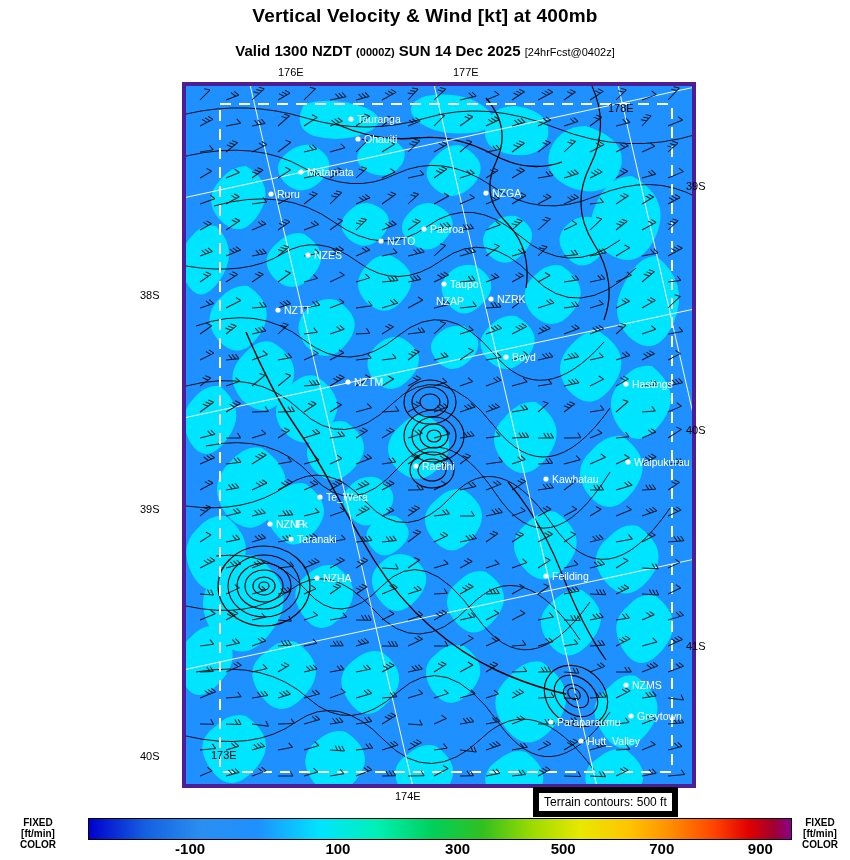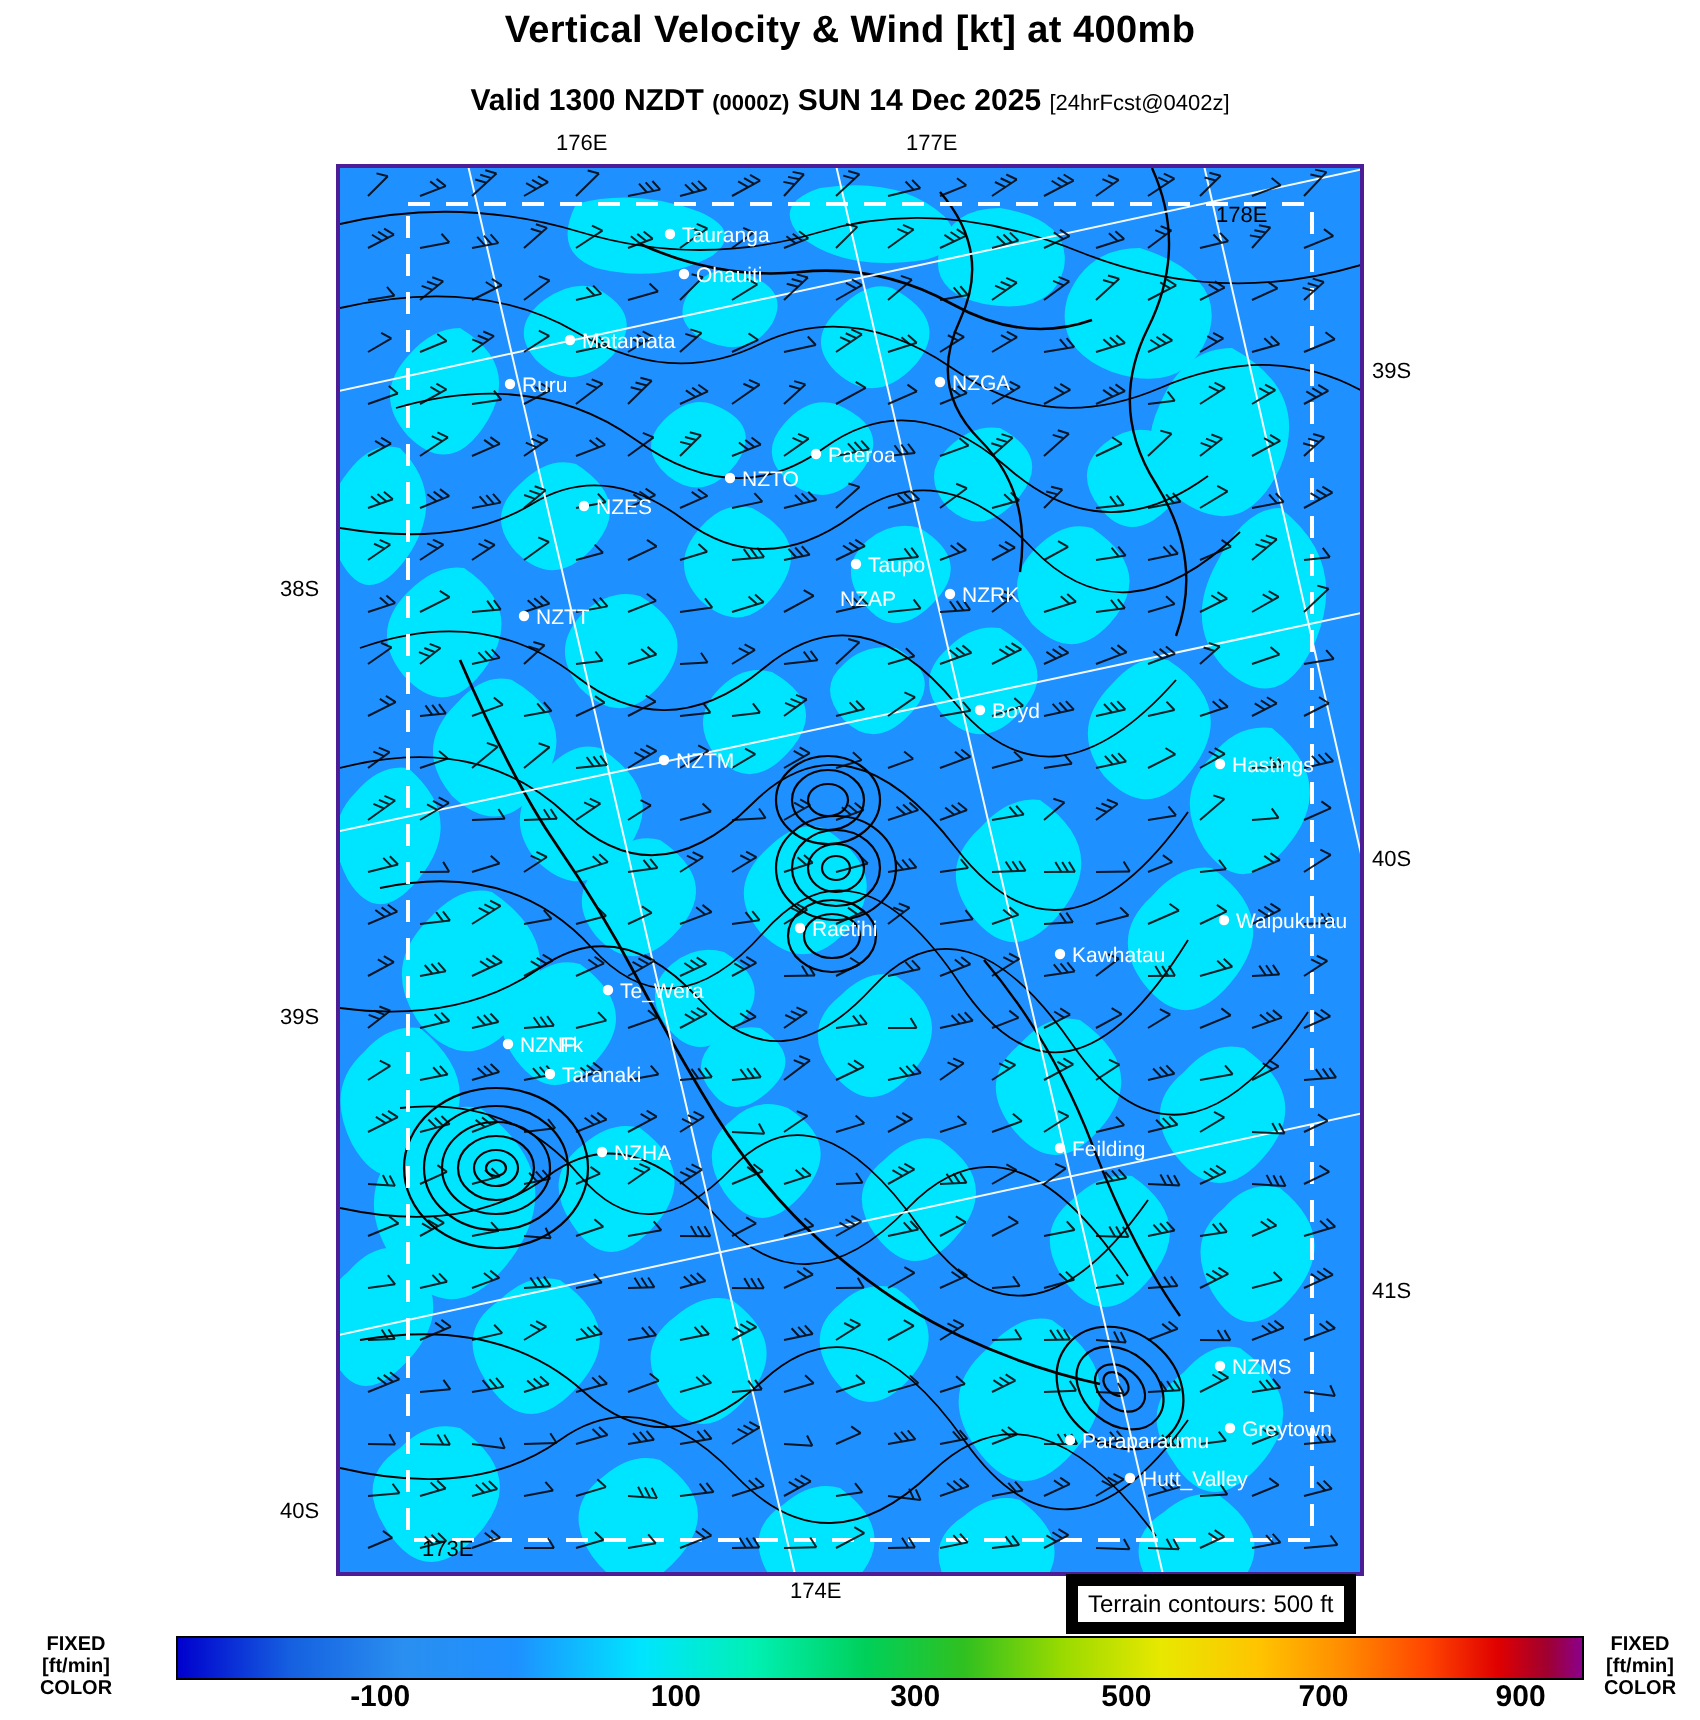--- a/index.html
+++ b/index.html
@@ -14,22 +14,22 @@
   
   #header{width:850px;text-align:center;padding-top:5px;}
   #title{font-size:19px;font-weight:bold;letter-spacing:0.2px;}
   #subtitle{font-size:15px;font-weight:bold;margin-top:15px;}
   #subtitle .small{font-size:11px;font-weight:bold;}
   #subtitle .brk{font-size:11px;font-weight:normal;}
   #model-line{font-size:11px;margin-top:4px;}
 
   
   #map-wrap{position:absolute;left:168px;top:82px;width:514px;height:706px;}
-  #map-frame{position:absolute;left:0;top:0;width:100%;height:100%;
-             border:2px solid #4c1d95;box-sizing:border-box;background:#1e90ff;overflow:hidden;}
+  #map-frame{position:absolute;left:14px;top:0;width:100%;height:100%;
+             border:4px solid #4c1d95;box-sizing:border-box;background:#1e90ff;overflow:hidden;}
   #map-svg{position:absolute;left:0;top:0;}
 
   
   .axlabel{position:absolute;font-size:11px;color:#000;white-space:nowrap;}
 
   
   #cbar-wrap{position:absolute;left:0;top:818px;width:850px;height:42px;}
   #cbar{position:absolute;left:88px;top:0px;width:704px;height:22px;border:1px solid #000;box-sizing:border-box;}
   #cbar-ticks{position:absolute;left:88px;top:22px;width:704px;height:20px;}
   .ctick{position:absolute;font-size:15px;font-weight:bold;transform:translateX(-50%);}
@@ -2790,21 +2790,21 @@
       </g>
     </svg>
   </div>
 
   <div id="lon-top">
       <div class="axlabel" style="left: 110px; top: -16px;">176E</div>
       <div class="axlabel" style="left: 285px; top: -16px;">177E</div>
       <div class="axlabel" style="left: 440px; top: -16px; margin-top: 36px;">178E</div>
     </div>
   <div id="lon-bottom">
-      <div class="axlabel" style="left: 43px; top: 687px;">173E</div>
+      <div class="axlabel" style="left: 43px; top: 667px;">173E</div>
       <div class="axlabel" style="left: 227px; top: 708px;">174E</div>
     </div>
   <div id="lat-left">
       <div class="axlabel" style="left: -28px; top: 207px;">38S</div>
       <div class="axlabel" style="left: -28px; top: 421px;">39S</div>
       <div class="axlabel" style="left: -28px; top: 668px;">40S</div>
     </div>
   <div id="lat-right">
       <div class="axlabel" style="left: 518px; top: 98px;">39S</div>
       <div class="axlabel" style="left: 518px; top: 342px;">40S</div>

